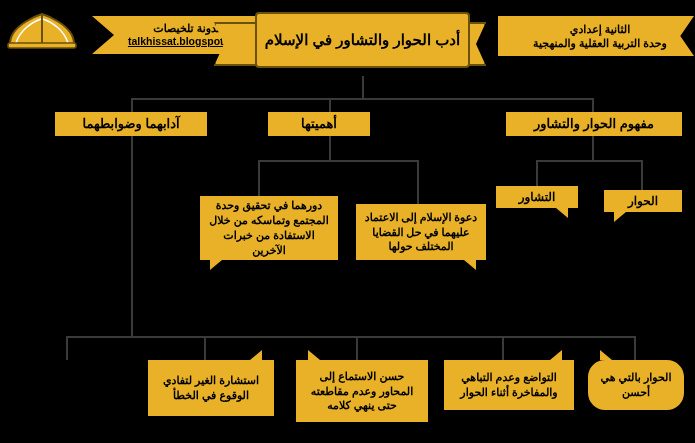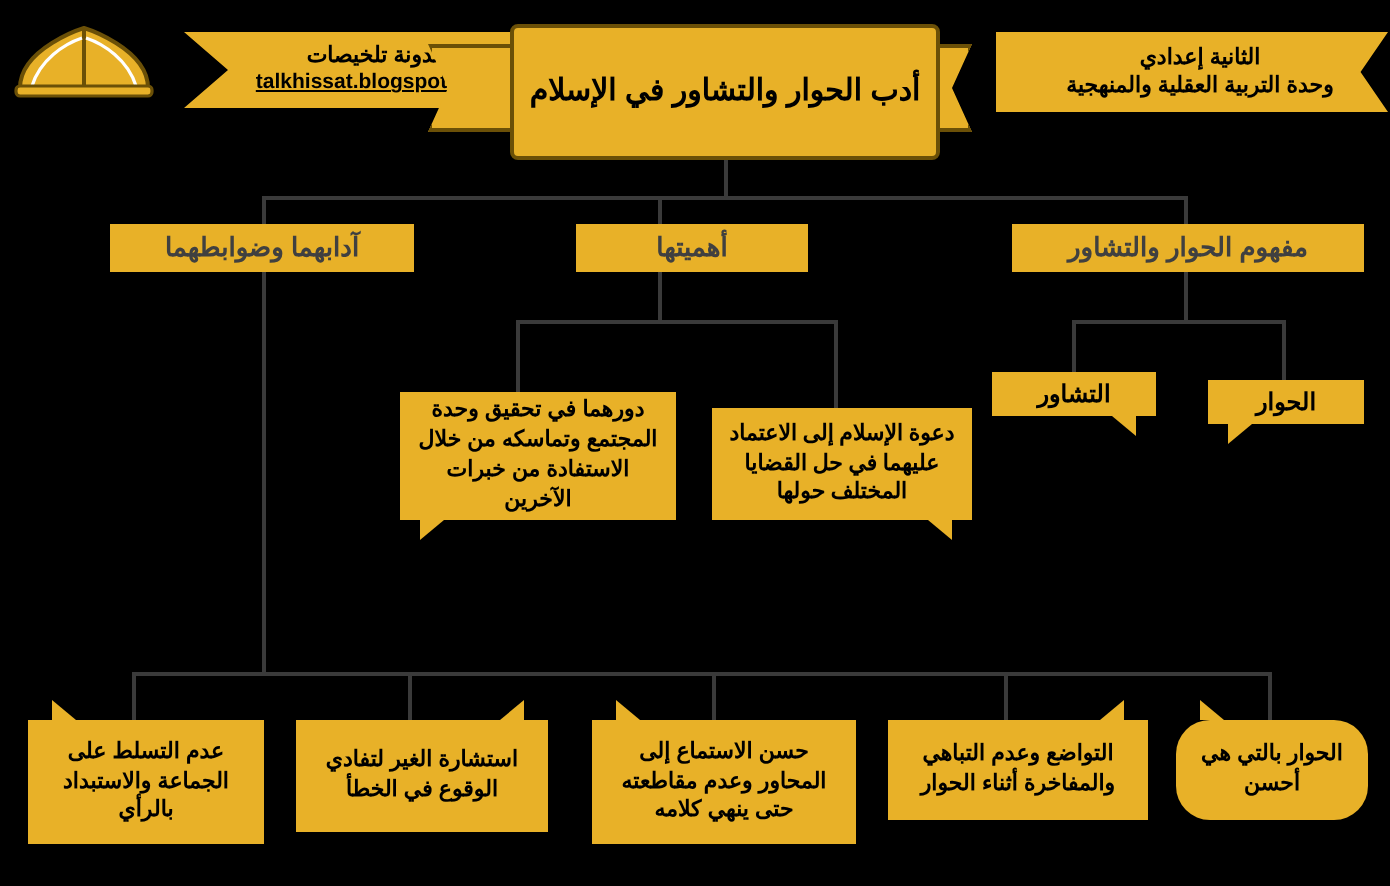--- a/index.html
+++ b/index.html
@@ -9,34 +9,34 @@
     font-family:"Liberation Sans",sans-serif;
     overflow:hidden;
     position:relative;
   }
   .stage{position:absolute;inset:0;}
 
   
   .box{
     position:absolute;
     background:#E8B128;
-    color:#404040;
+    color:#000000;
     font-weight:bold;
     text-align:center;
     display:flex;
     align-items:center;
     justify-content:center;
     line-height:1.25;
     box-sizing:border-box;
   }
 
   
   .ribbon{
     position:absolute;
-    left:255px;top:12px;width:215px;height:68px;
+    left:255px;top:12px;width:215px;height:56px;
     background:#E8B128;
     border:2px solid #6b5007;
     border-radius:4px;
     display:flex;align-items:center;justify-content:center;
     text-align:center;
     font-weight:bold;
     font-size:15px;
     color:#000;
     line-height:1.3;
     z-index:5;
@@ -86,21 +86,21 @@
   }
 
   
   .emblem{
     position:absolute;left:6px;top:10px;width:72px;height:44px;
   }
 
   
   .lvl1{font-size:13px;height:24px;}
   #b-concept{left:506px;top:112px;width:176px;}
-  #b-importance{left:288px;top:112px;width:116px;}
+  #b-importance{left:268px;top:112px;width:102px;}
   #b-manners{left:55px;top:112px;width:152px;}
 
   
   .bubble{
     position:absolute;
     background:#E8B128;
     color:#000;
     font-weight:bold;
     font-size:11px;
     text-align:center;
@@ -228,23 +228,20 @@
     <span>دعوة الإسلام إلى الاعتماد عليهما في حل القضايا المختلف حولها</span>
   </div>
 
   <div class="line" style="left:66px;top:336px;width:570px;height:2px;"></div>
   <div class="line" style="left:66px;top:336px;width:2px;height:24px;"></div>
   <div class="line" style="left:204px;top:336px;width:2px;height:24px;"></div>
   <div class="line" style="left:356px;top:336px;width:2px;height:24px;"></div>
   <div class="line" style="left:502px;top:336px;width:2px;height:24px;"></div>
   <div class="line" style="left:634px;top:336px;width:2px;height:24px;"></div>
 
-  <div class="bubble tail-tl" id="b-bottom1">
-    <span>عدم التسلط على الجماعة والاستبداد بالرأي</span>
-  </div>
   <div class="bubble tail-tr" id="b-bottom2">
     <span>استشارة الغير لتفادي الوقوع في الخطأ</span>
   </div>
   <div class="bubble tail-tl" id="b-bottom3">
     <span>حسن الاستماع إلى المحاور وعدم مقاطعته حتى ينهي كلامه</span>
   </div>
   <div class="bubble tail-tr" id="b-bottom4">
     <span>التواضع وعدم التباهي والمفاخرة أثناء الحوار</span>
   </div>
   <div class="bubble tail-tl" id="b-bottom5">

